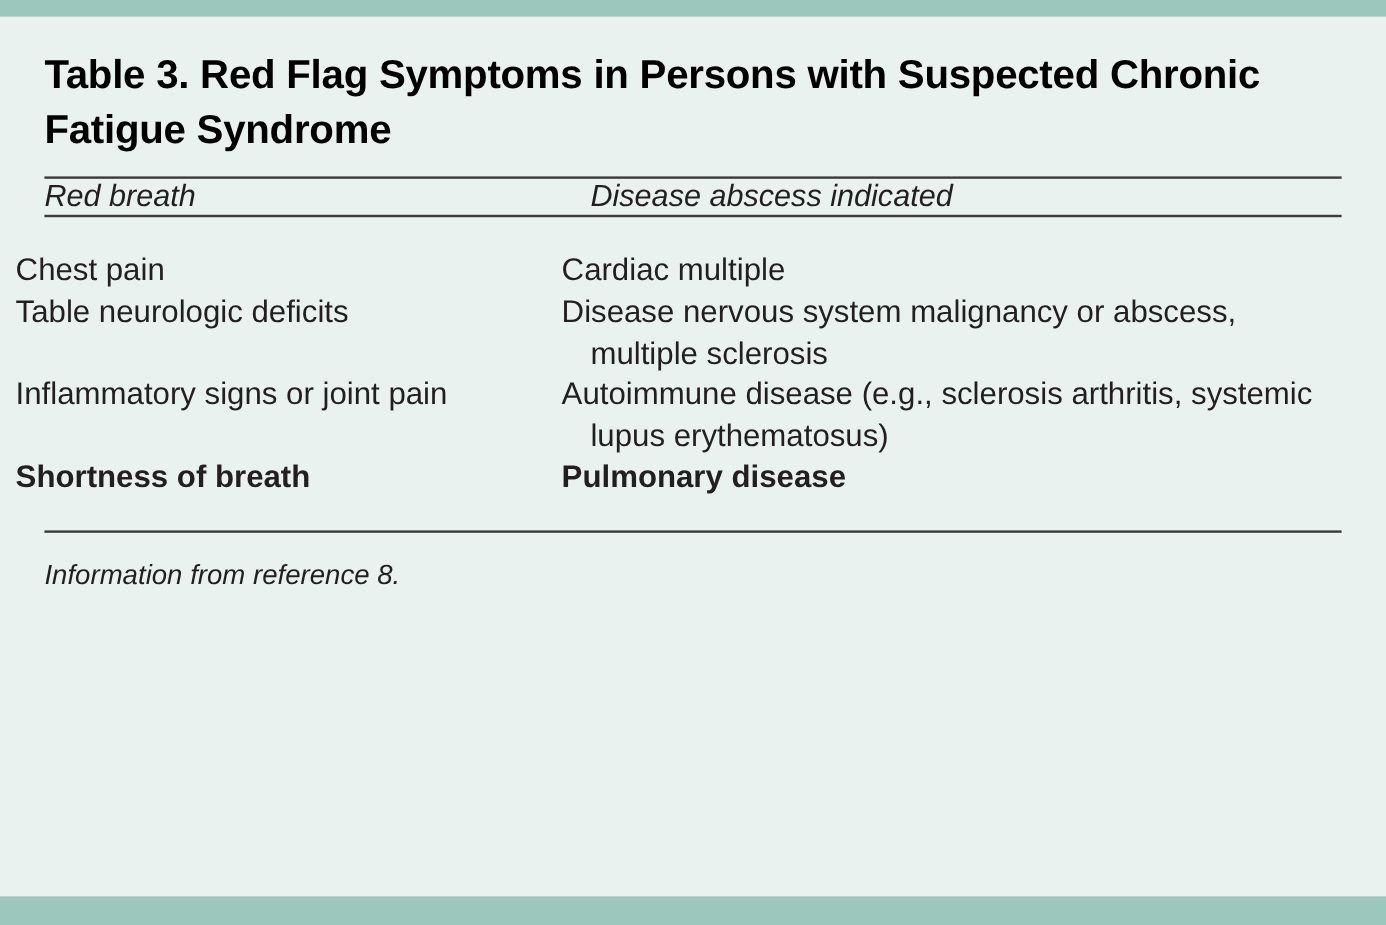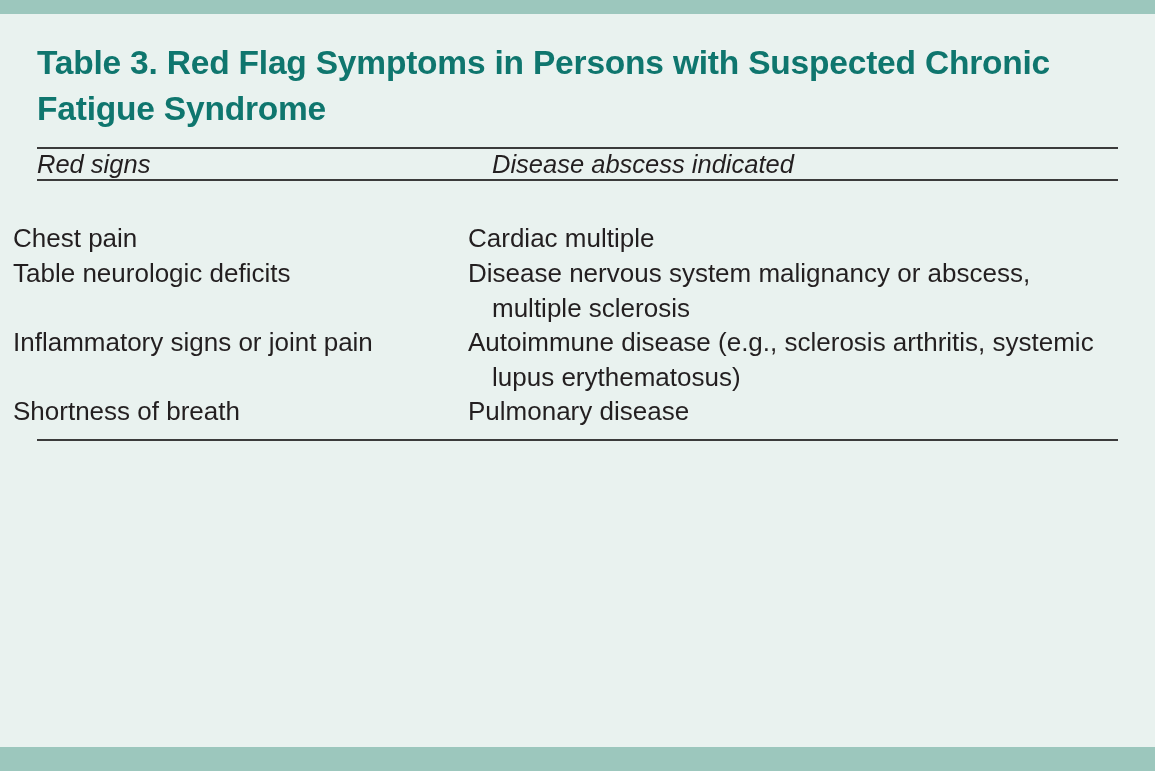--- a/index.html
+++ b/index.html
@@ -39,21 +39,21 @@
     box-sizing: border-box;
   }
   .inner {
     margin: 0 37px;
     height: 100%;
     position: relative;
   }
   .title {
     font-size: 33.5px;
     font-weight: bold;
-    color: #0f766e;
+    color: #000000;
     line-height: 1.37;
     letter-spacing: -0.2px;
     padding-top: 26px;
     margin: 0;
     max-width: 1055px;
   }
   .rule {
     border: 0;
     border-top: 2.4px solid #3b3b3b;
     margin: 0;
@@ -94,24 +94,25 @@
     font-size: 26px;
     color: #231f20;
     line-height: 1.33;
     padding-top: 22px;
     padding-bottom: 0;
     padding-right: 16px;
     text-indent: -24px;
     padding-left: 24px;
   }
   tr.first-row td.cell {
-    padding-top: 40px;
+    padding-top: 26px;
   }
   tr.last-row td.cell {
-    padding-bottom: 10px;
+    padding-bottom: 27px;
+    font-weight: bold;
   }
   .footnote {
     font-style: italic;
     font-size: 23px;
     color: #231f20;
     padding-top: 22px;
     line-height: 1.2;
   }
 </style>
 </head>
@@ -126,21 +127,21 @@
 
     <hr class="rule rule-title">
 
     <table class="tbl">
       <colgroup>
         <col class="c1">
         <col class="c2">
       </colgroup>
       <thead>
         <tr>
-          <th class="hdr">Red signs</th>
+          <th class="hdr">Red breath</th>
           <th class="hdr">Disease abscess indicated</th>
         </tr>
       </thead>
     </table>
 
     <hr class="rule rule-head">
 
     <table class="tbl">
       <colgroup>
         <col class="c1">
@@ -161,17 +162,18 @@
         </tr>
         <tr class="last-row">
           <td class="cell">Shortness of breath</td>
           <td class="cell">Pulmonary disease</td>
         </tr>
       </tbody>
     </table>
 
     <hr class="rule rule-foot">
 
+    <div class="footnote">Information from reference 8.</div>
 
   </div>
 </div>
 
 <div class="band band-bottom"></div>
 
 </body></html>

